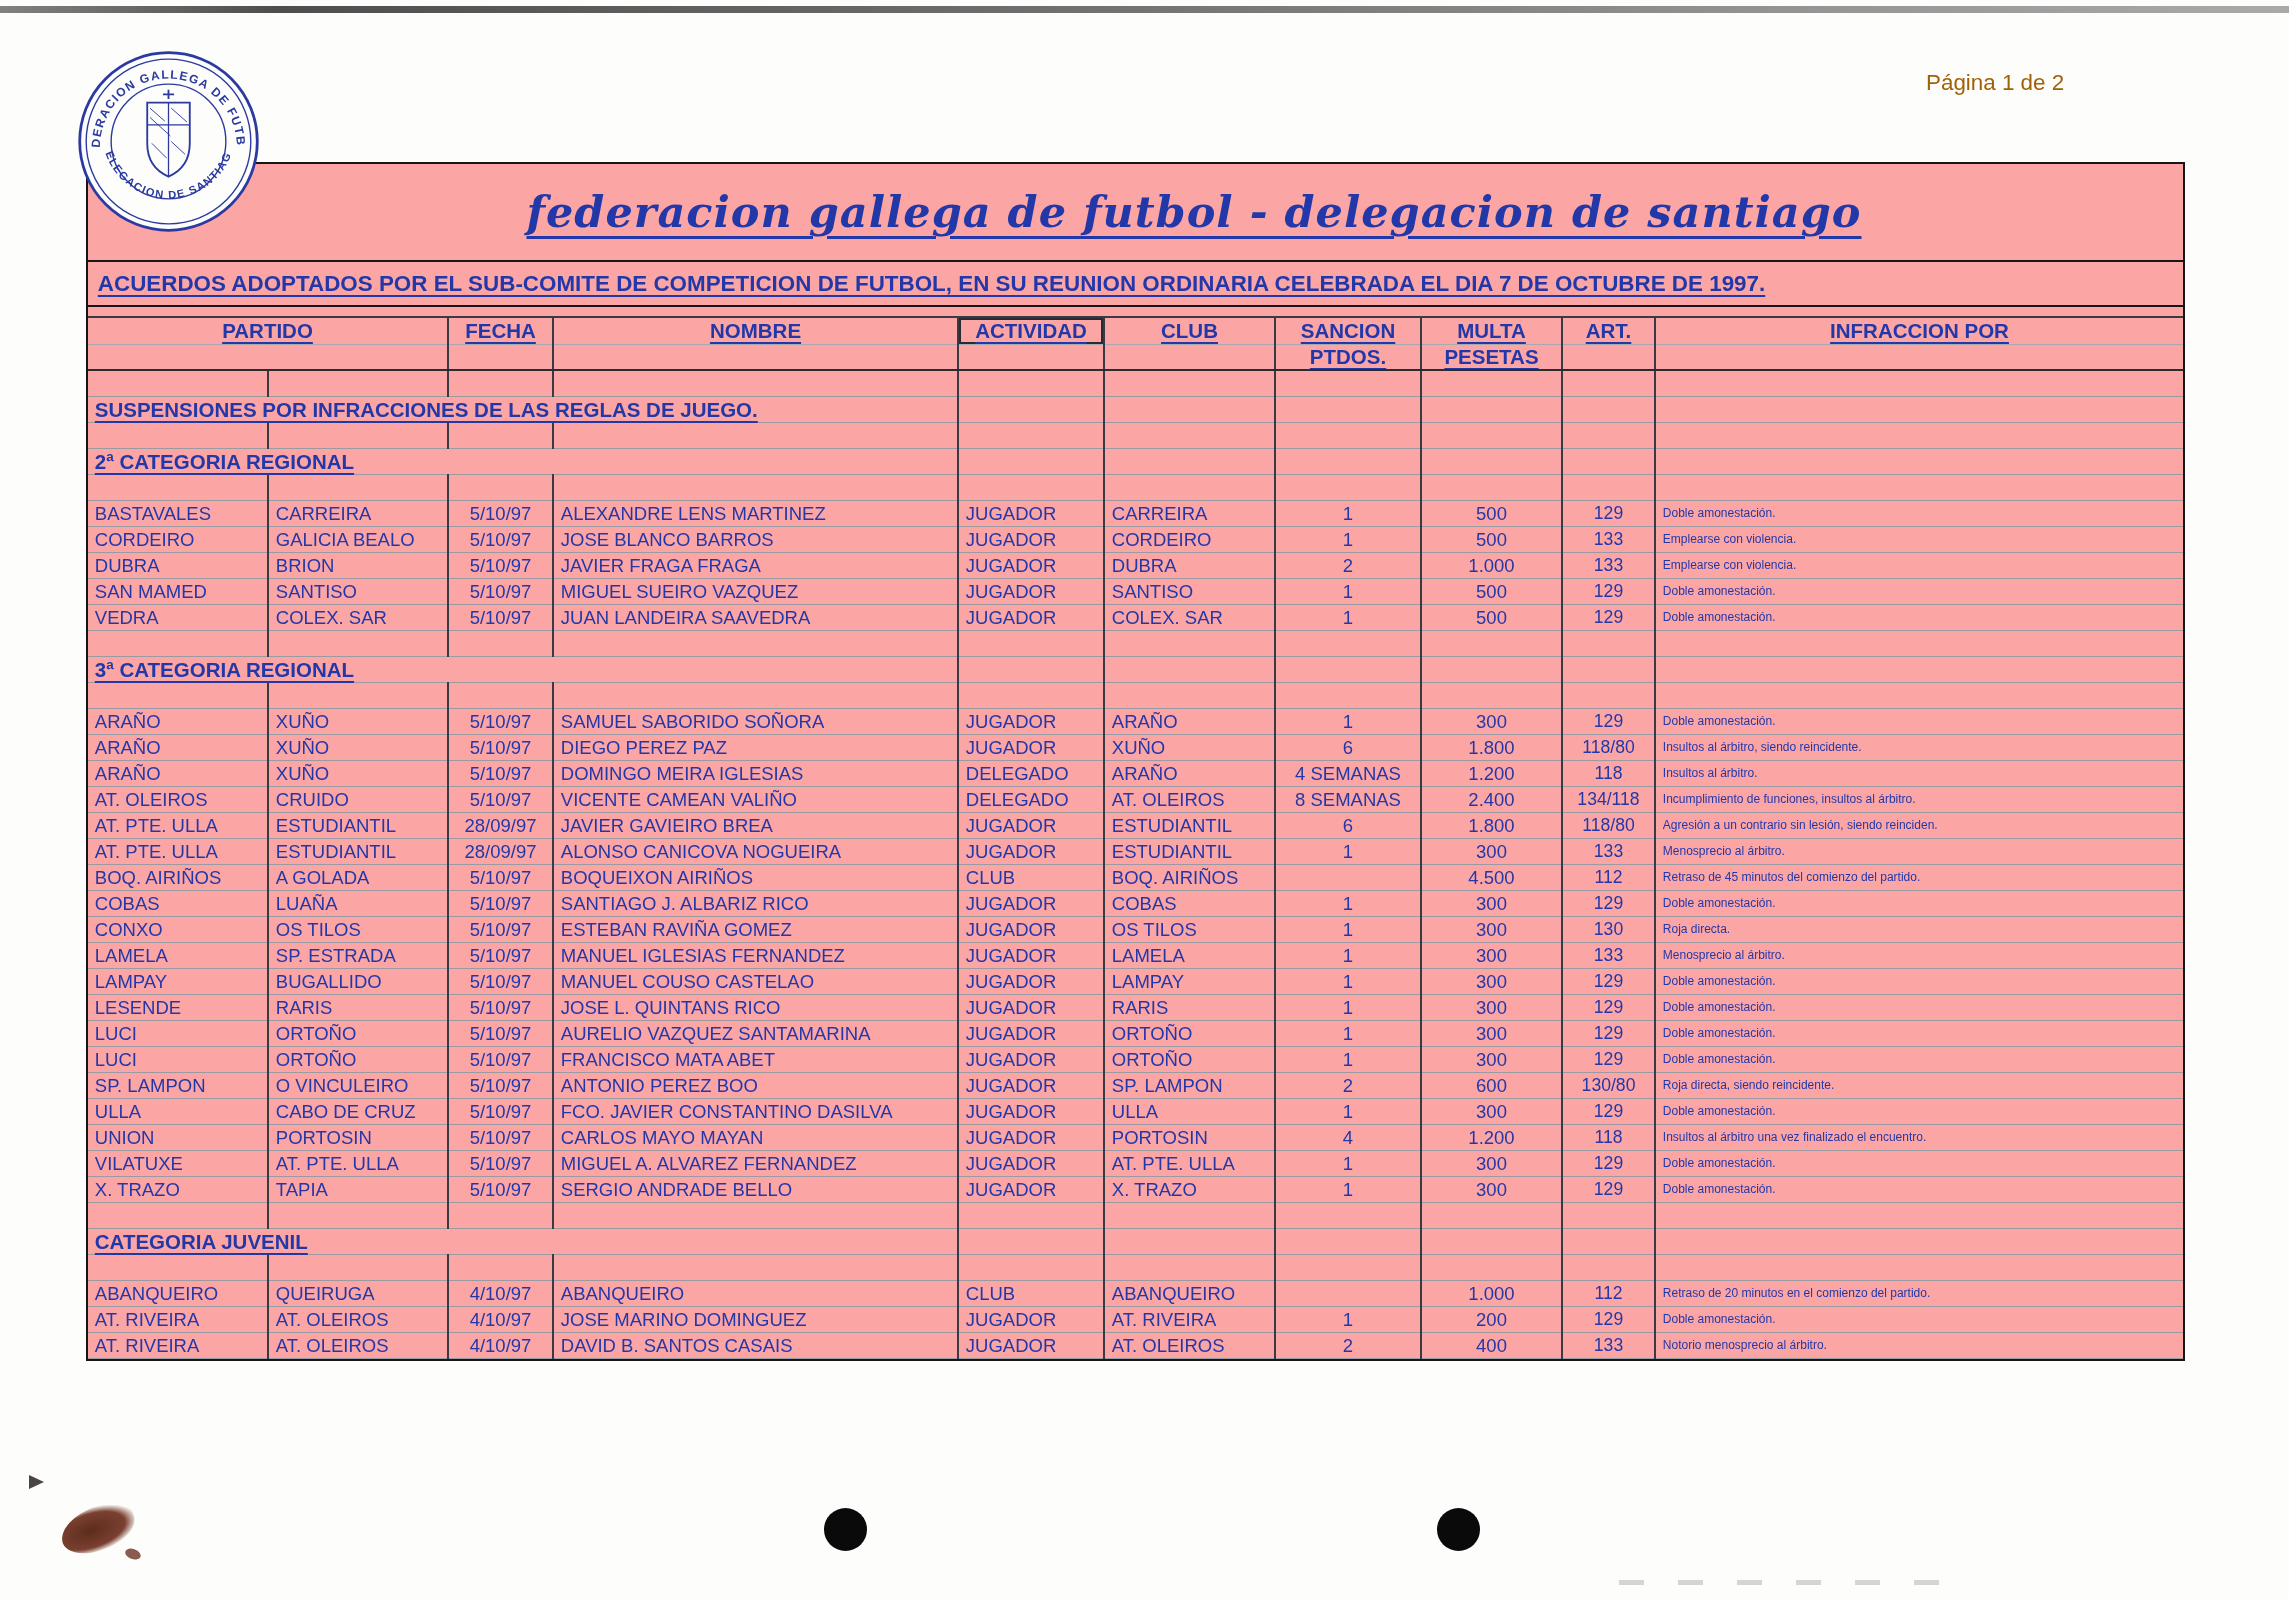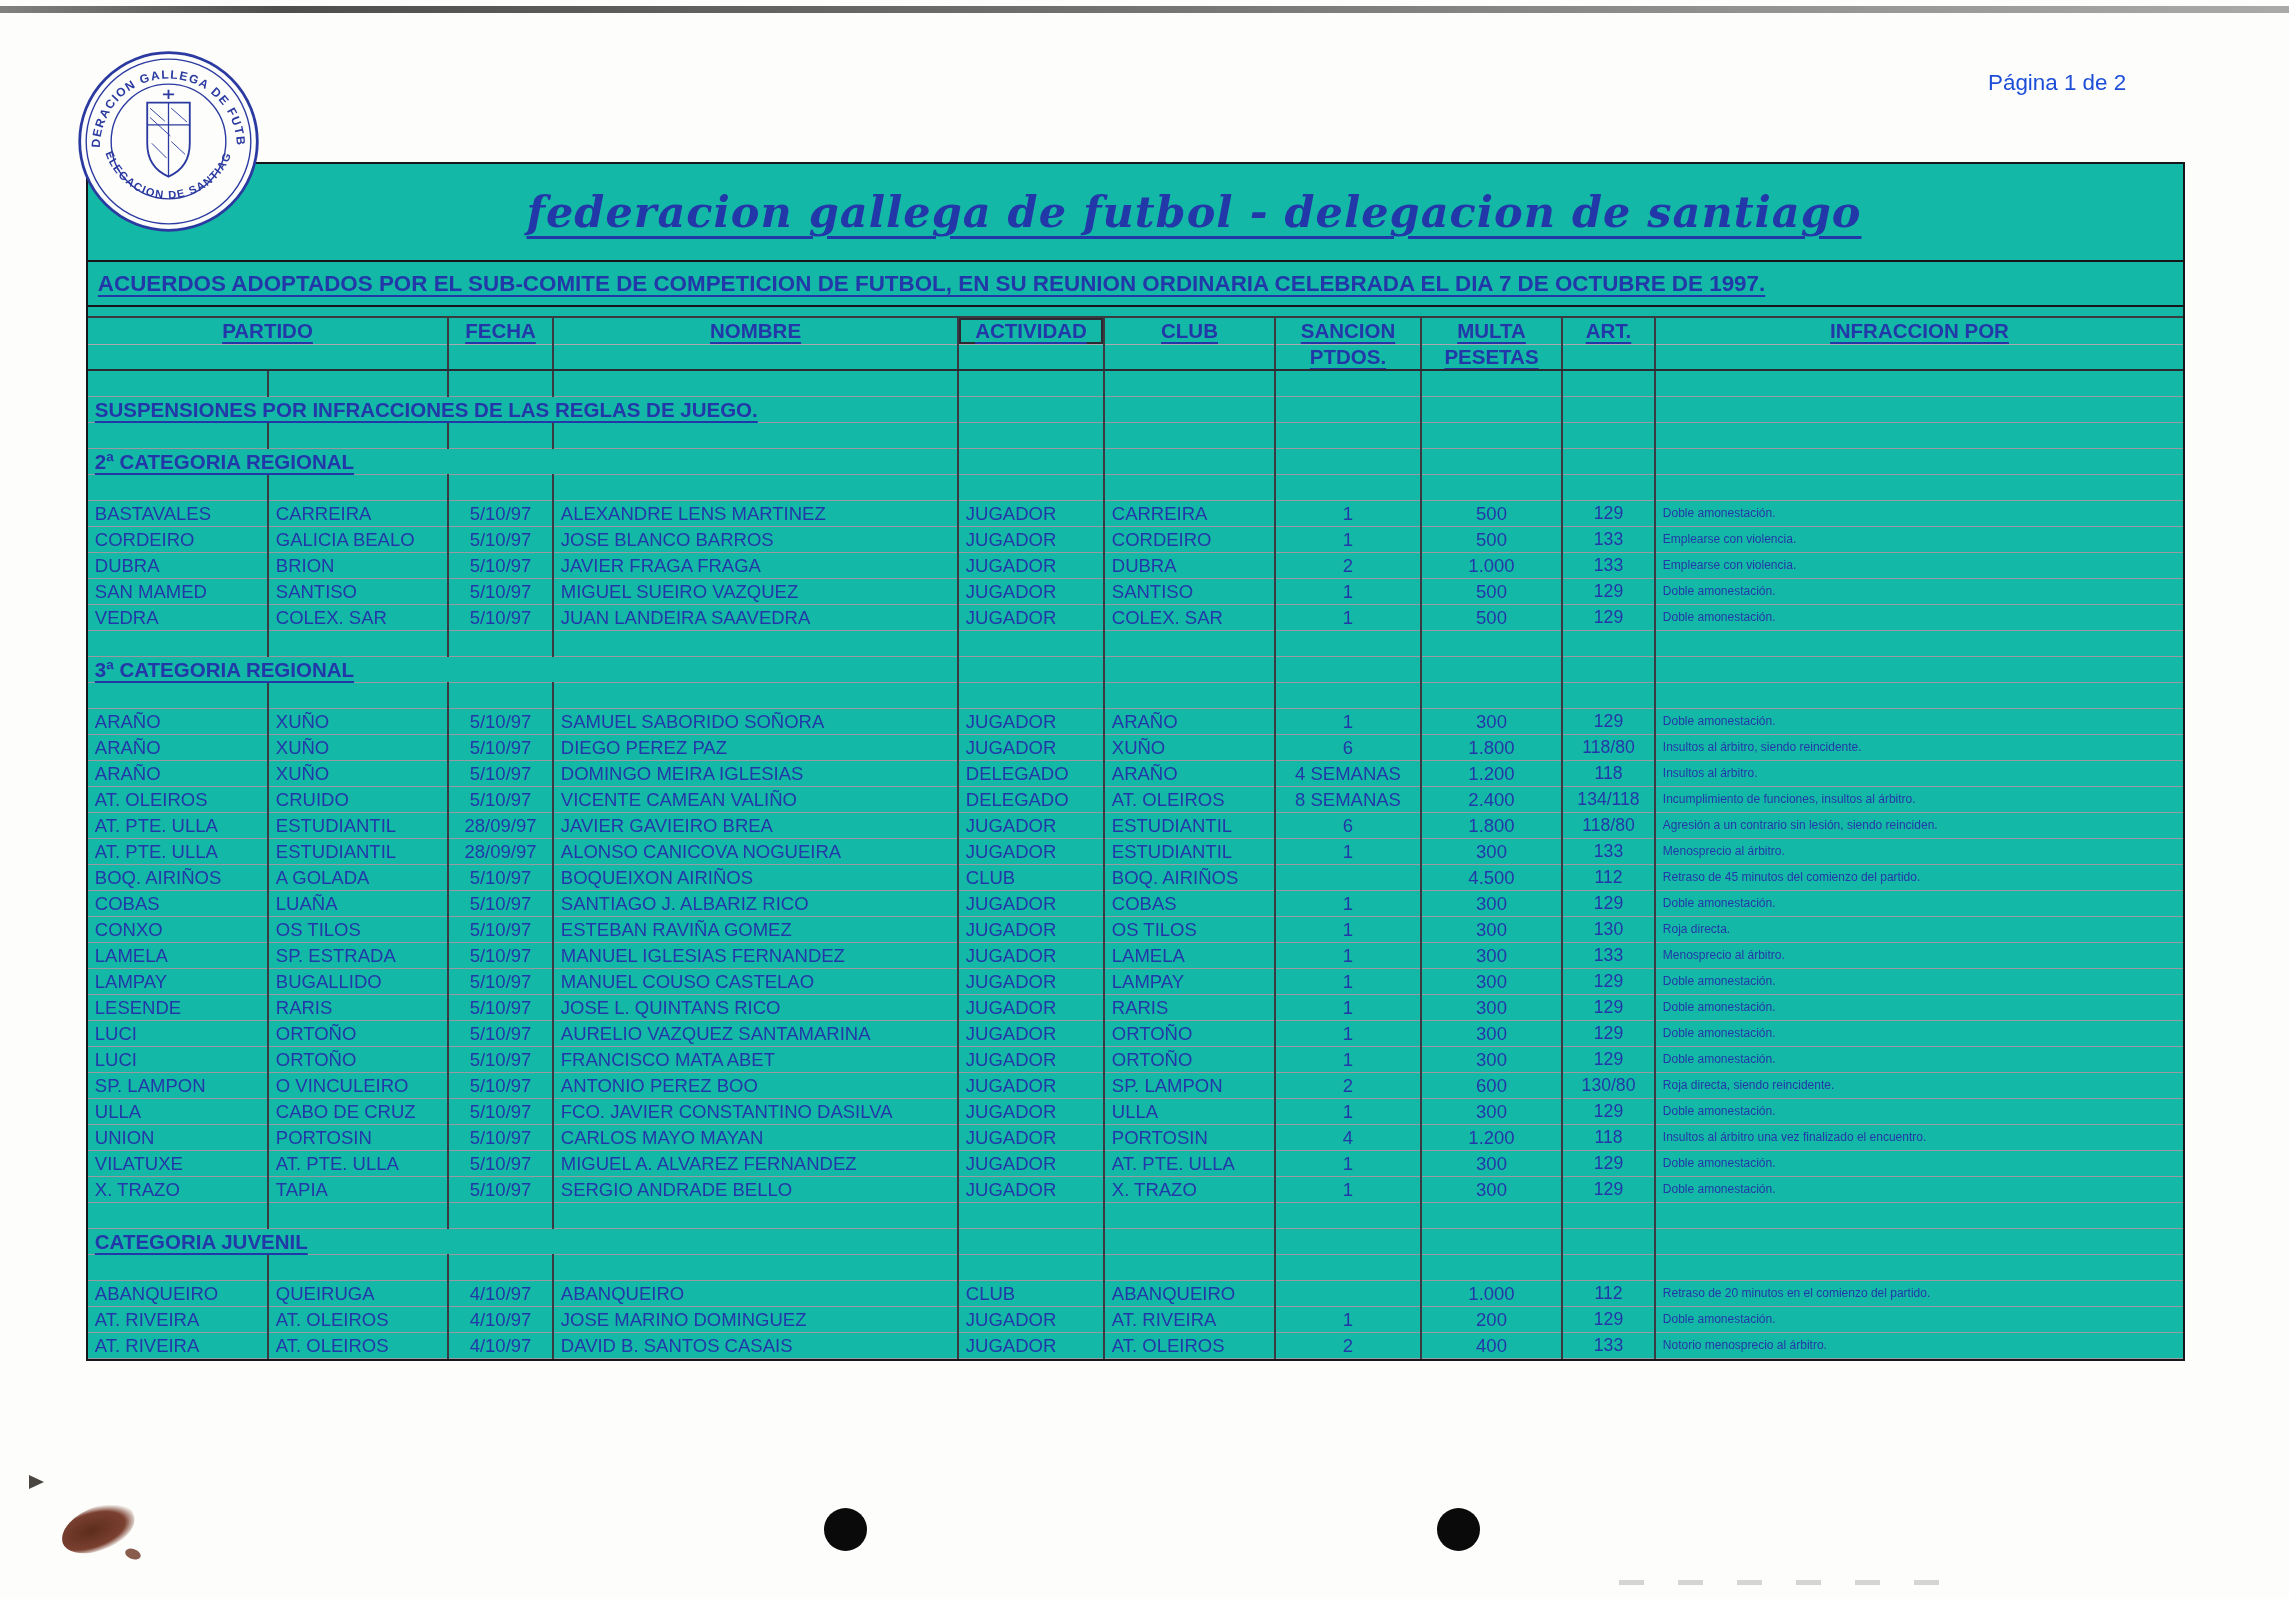--- a/index.html
+++ b/index.html
@@ -13,28 +13,28 @@
   .paper {
     position:absolute; inset:0;
     background:#fdfdfb;
   }
   .scan-top-edge {
     position:absolute; top:5.9px; left:0; width:100%; height:6.8px;
     background:linear-gradient(90deg,#6b6b6b,#2f2f2f 12%,#555 45%,#7d7d7d 75%,#9b9b9b);
     opacity:.85;
   }
   .page-indicator {
-    position:absolute; top:70px; left:1988px;
-    font-size:22.4px; color:#1d4ed8;
+    position:absolute; top:70px; left:1926px;
+    font-size:22.4px; color:#a16207;
   }
   
   .doc-frame {
     position:absolute; left:86px; top:162px; width:2099px;
     border:2.9px solid #15151a;
-    background:#14b8a6;
+    background:#fca5a5;
   }
   .title-band {
     height:98px;
     border-bottom:2.9px solid #15151a;
     display:flex; align-items:center; justify-content:center;
   }
   .doc-title {
     font-family:"DejaVu Serif", serif;
     font-style:italic; font-weight:bold;
     font-size:43px; color:#2338a8;

